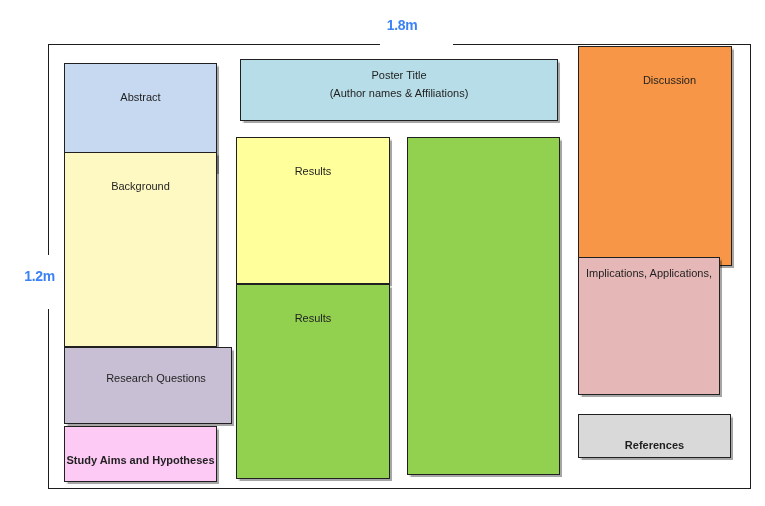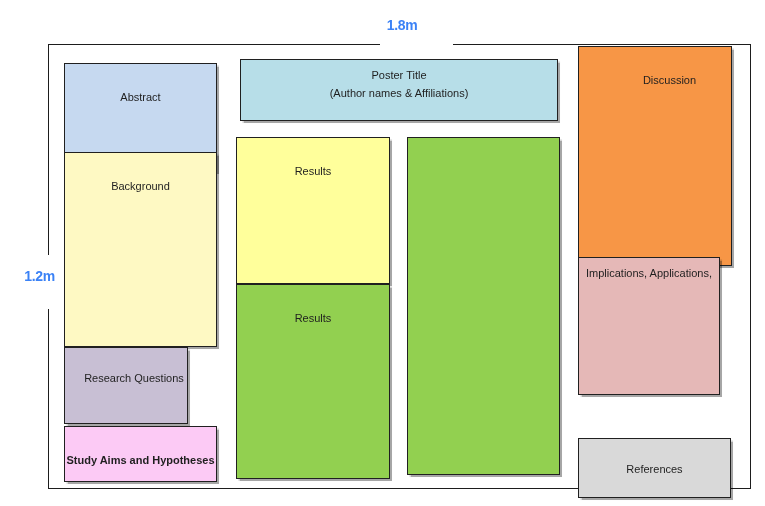--- a/index.html
+++ b/index.html
@@ -83,29 +83,29 @@
     line-height: 14px;
     white-space: nowrap;
   }
   .pad-default { padding-top: 26px; }
   .pad-short   { padding-top: 23px; }
   .two-line    { padding-top: 6px; }
   .two-line .lbl { line-height: 18px; }
 
   .abstract            { left: 64px;  top: 63px;  width: 153px; height: 109px;  }
   .background-box      { left: 64px;  top: 152px; width: 153px; height: 195px; }
-  .research-questions  { left: 64px;  top: 347px; width: 124px; height: 77px; padding-left: 16px;  }
+  .research-questions  { left: 64px;  top: 347px; width: 168px; height: 77px; padding-left: 16px;  }
   .study-aims          { left: 64px;  top: 426px; width: 153px; height: 56px; font-weight: bold;  }
   .poster-title        { left: 240px; top: 59px;  width: 318px; height: 62px;  }
   .methods             { left: 236px; top: 137px; width: 154px; height: 147px; }
   .results             { left: 236px; top: 284px; width: 154px; height: 195px; }
   .content-placeholder { left: 407px; top: 137px; width: 153px; height: 338px; }
   .discussion          { left: 578px; top: 46px;  width: 154px; height: 220px; padding-left: 29px; }
   .implications        { left: 578px; top: 257px; width: 142px; height: 138px; }
-  .references          { left: 578px; top: 438px; width: 153px; height: 60px;  }
+  .references          { left: 578px; top: 414px; width: 153px; height: 44px; font-weight: bold;  }
 </style>
 </head>
 <body>
 
 <div class="canvas">
 
 
   <div class="outer"></div>
   <div class="gap-mask gap-top"></div>
   <div class="gap-mask gap-left"></div>

